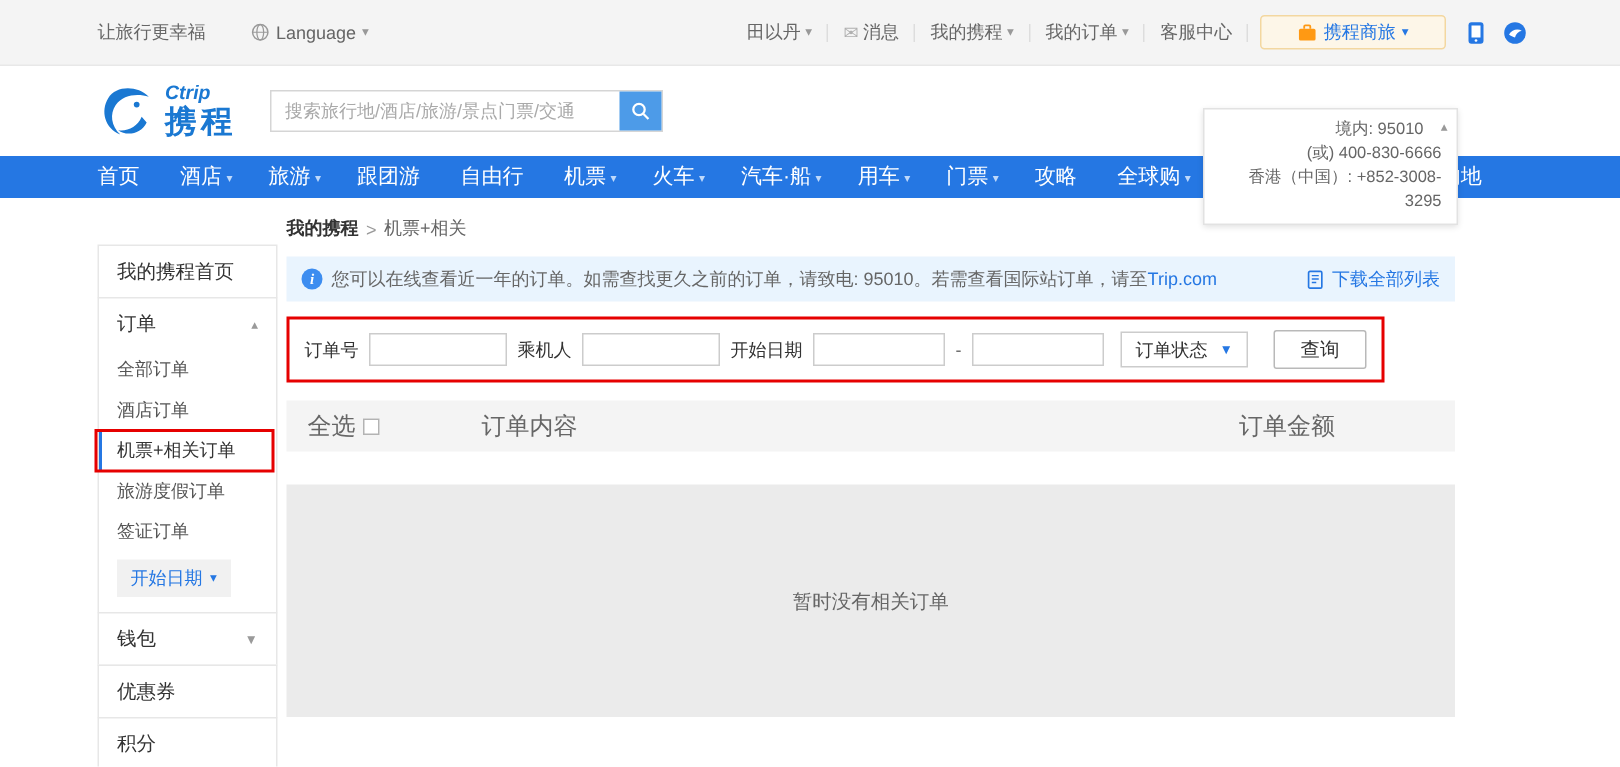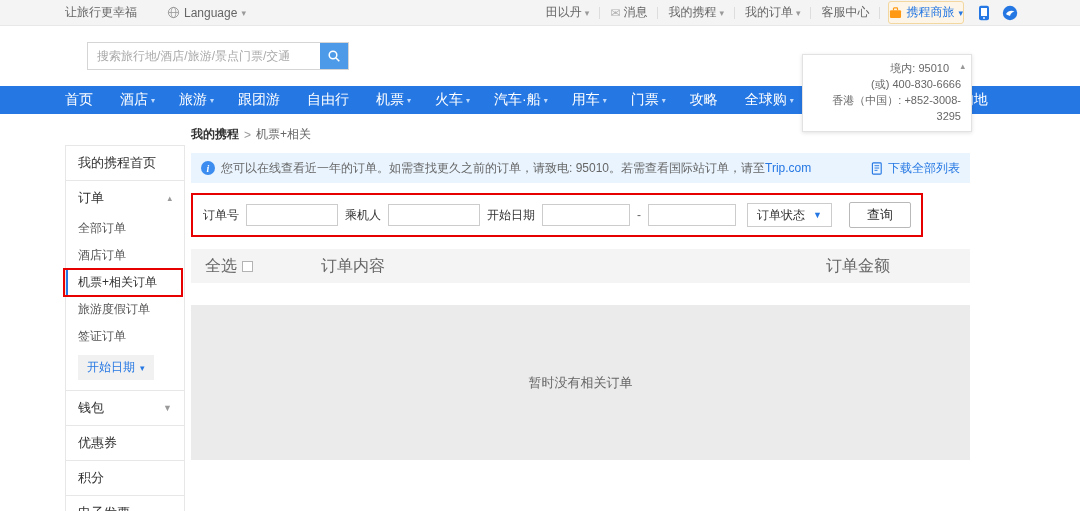--- a/index.html
+++ b/index.html
@@ -2,32 +2,32 @@
 <html><head>
 <meta charset="utf-8">
 <style>
   * { box-sizing: border-box; }
   body {
     margin: 0; width: 1080px; height: 511px; overflow: hidden;
     background: #fff; position: relative;
     font-family: "Liberation Sans", "DejaVu Sans", sans-serif;
   }
   
-  .topbar { height: 26px; background: #f4f4f4; border-bottom: 1px solid #e8e8e8;
+  .topbar { height: 44px; background: #f4f4f4; border-bottom: 1px solid #e8e8e8;
     display: flex; align-items: center; justify-content: space-between;
     padding: 0 56px 0 65px; font-size: 12px; color: #666; }
   .tb-left { display: flex; align-items: center; gap: 30px; }
   .tb-group { display: flex; align-items: center; gap: 4px; cursor: pointer; }
   .tb-right { display: flex; align-items: center; }
   .tb-item { display: flex; align-items: center; gap: 3px; padding: 0 10px; cursor: pointer; white-space: nowrap; }
   .tb-divider { width: 1px; height: 12px; background: #ddd; }
   .caret { font-size: 9px; color: #999; }
   .envelope { color: #b0b0b0; font-size: 12px; }
   .badge { display: flex; align-items: center; gap: 4px; border: 1px solid #f3d7a0;
-    background: #fdf6e8; border-radius: 3px; padding: 2px 0; margin: 0 8px; cursor: pointer; }
+    background: #fdf6e8; border-radius: 3px; padding: 2px 24px; margin: 0 8px; cursor: pointer; }
   .badge .blabel { color: #2577e3; }
   .badge .caret { color: #2577e3; }
   .icon-btn { margin: 0 6px; display: flex; cursor: pointer; }
   
   .header { height: 60px; display: flex; align-items: center; padding-left: 65px;
     position: relative; background: #fff; }
   .logo { display: flex; align-items: center; gap: 7px; cursor: pointer; }
   .logo-en { font-size: 13px; font-weight: bold; font-style: italic; color: #1a78d2; display: block; line-height: 1.1; }
   .logo-cn { font-size: 21px; font-weight: bold; color: #1a78d2; letter-spacing: 3px; display: block; line-height: 1.1; }
   .search { position: relative; width: 262px; margin-left: 22px; }
@@ -156,20 +156,31 @@
     <span class="icon-btn">
       <svg width="16" height="16" viewBox="0 0 16 16">
           <circle cx="8" cy="8" r="7.2" fill="#2577e3"></circle>
           <path d="M4 9 C6 5.5 10 5 12.5 6.5 C10.5 7 8.5 8.5 8 11 C6.8 10.5 5 10 4 9 Z" fill="#fff"></path>
         </svg>
     </span>
   </div>
 </div>
 
 <div class="header">
+  <div class="logo">
+    <svg width="38" height="38" viewBox="0 0 40 40">
+      <path d="M36 10 C28 2 13 2 7.5 11 C2 20 5 32 16 36.5 C9.5 30.5 8.5 22 12.8 15.8 C18 8.5 28 7.5 36 10 Z" fill="#1a78d2"></path>
+      <path d="M31 24 C28 31 21 34.5 14.5 33.5 C20.5 38 31 36 34.5 28 Z" fill="#1a78d2"></path>
+      <circle cx="27.5" cy="15.5" r="2" fill="#1a78d2"></circle>
+    </svg>
+    <span class="logo-text">
+      <span class="logo-en">Ctrip</span>
+      <span class="logo-cn">携程</span>
+    </span>
+  </div>
   <div class="search">
     <input type="text" placeholder="搜索旅行地/酒店/旅游/景点门票/交通" style="">
     <button class="search-btn">
       <svg width="14" height="14" viewBox="0 0 14 14">
           <circle cx="6" cy="6" r="3.8" fill="none" stroke="#fff" stroke-width="1.5"></circle>
           <line x1="9" y1="9" x2="12.3" y2="12.3" stroke="#fff" stroke-width="1.5"></line>
         </svg>
     </button>
   </div>
   <div class="phone-card">

